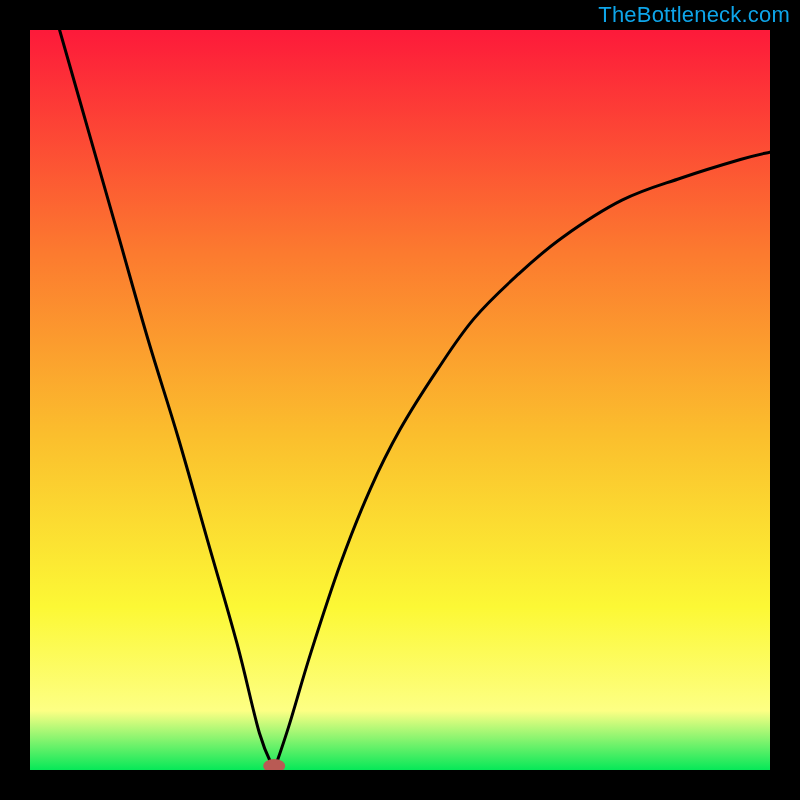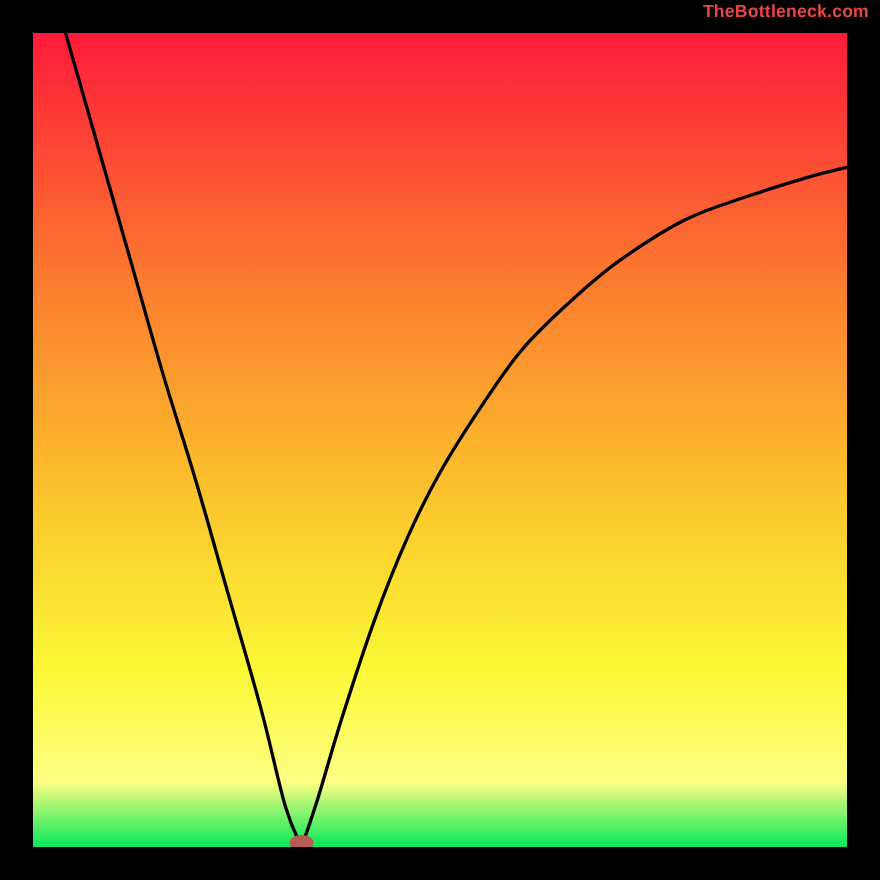--- a/index.html
+++ b/index.html
@@ -14,23 +14,23 @@
   .frame {
     position: relative;
     width: 800px;
     height: 800px;
     background: #000000;
   }
   .watermark {
     position: absolute;
     top: 2px;
     right: 10px;
-    color: #ef4444;
-    font-size: 16px;
-    font-weight: 700;
+    color: #0ea5e9;
+    font-size: 22px;
+    font-weight: 400;
     letter-spacing: 0.2px;
     user-select: none;
     z-index: 5;
   }
   svg.plot {
     position: absolute;
     left: 30px;
     top: 30px;
     width: 740px;
     height: 740px;

